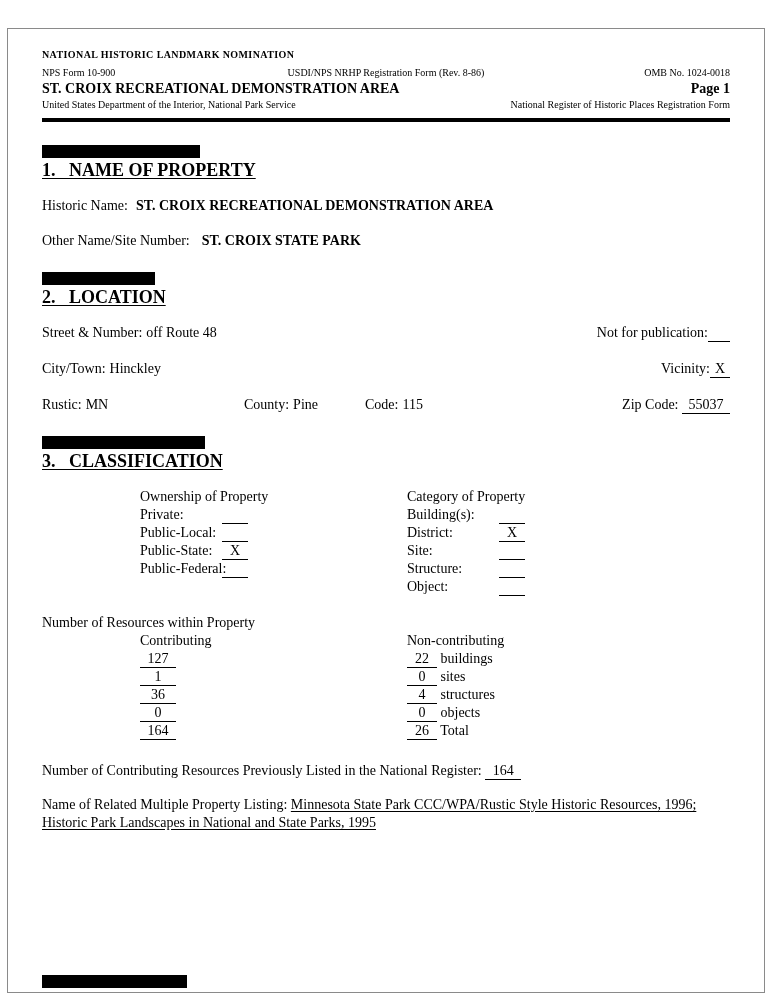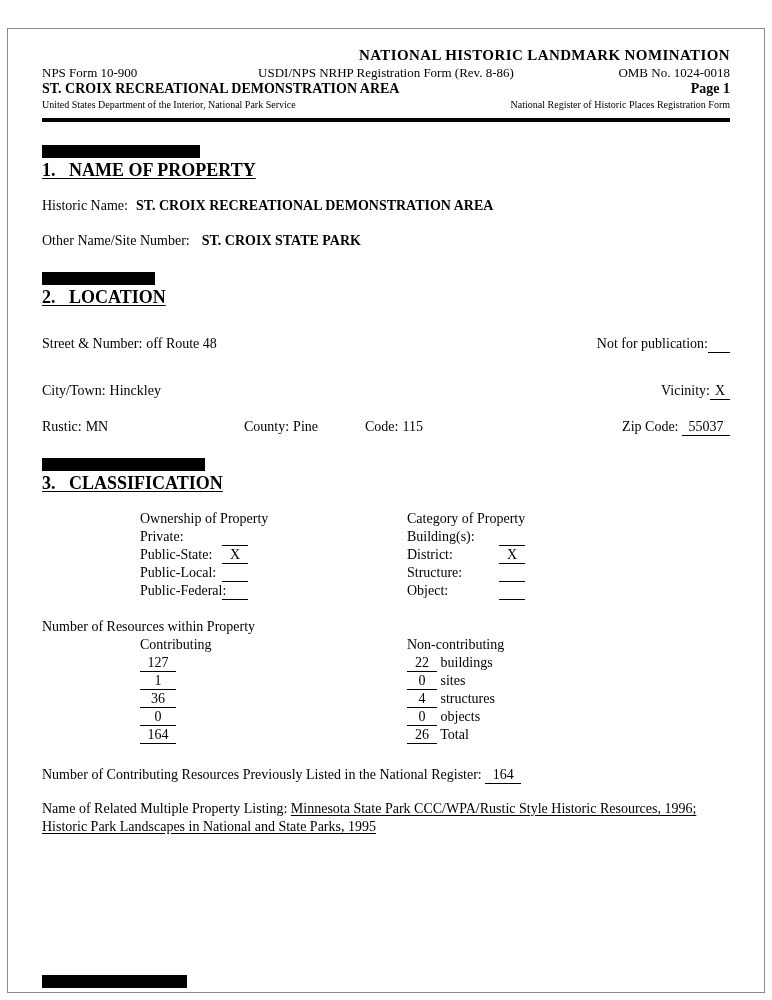--- a/index.html
+++ b/index.html
@@ -5,36 +5,36 @@
   html,body{margin:0;padding:0;}
   body{
     width:772px;height:1000px;background:#ffffff;color:#000;
     font-family:"Liberation Serif","DejaVu Serif",serif;
     -webkit-font-smoothing:antialiased;
   }
   .page{position:relative;width:772px;height:1000px;overflow:hidden;background:#fff;}
   .frame{position:absolute;left:7px;right:7px;top:28px;bottom:7px;border:1px solid #8a8a8a;pointer-events:none;}
   .content{position:relative;padding:0 42px;font-size:14px;line-height:18px;}
 
-  .title{margin-top:46px;text-align:right;font-weight:bold;font-size:15px;letter-spacing:.4px;}
-  .hgrid{display:grid;grid-template-columns:1fr auto 1fr;font-size:13px;line-height:12px;margin-top:3px;}
+  .title{margin-top:46px;text-align:left;font-weight:bold;font-size:10px;letter-spacing:.4px;}
+  .hgrid{display:grid;grid-template-columns:1fr auto 1fr;font-size:10px;line-height:12px;margin-top:3px;}
   .hgrid .c{text-align:center;}
   .hgrid .r{text-align:right;}
   .prop-row{display:flex;justify-content:space-between;align-items:baseline;font-weight:bold;font-size:14px;line-height:16px;margin-top:2px;}
   .agency-row{display:flex;justify-content:space-between;font-size:10px;line-height:12px;margin-top:2px;align-items:center;}
   .thickrule{height:4px;background:#000;margin-top:7px;}
 
   .secbar{height:13px;background:#000;}
   .secbar.w1{width:158px;margin-top:23px;}
   .secbar.w2{width:113px;margin-top:22px;}
   .secbar.w3{width:163px;margin-top:22px;}
   .secheading{font-weight:bold;font-size:18px;text-decoration:underline;text-underline-offset:2px;white-space:pre;margin-top:3px;}
 
   .frow{margin-top:17px;}
-  .split{display:flex;justify-content:space-between;align-items:baseline;margin-top:29px;}
+  .split{display:flex;justify-content:space-between;align-items:baseline;margin-top:18px;}
   .b{font-weight:bold;}
   .gap8{margin-left:8px;}
   .gap12{margin-left:12px;}
   .gap4{margin-left:4px;}
 
   .blank{display:inline-block;border-bottom:1px solid #000;text-align:center;height:16px;line-height:16px;vertical-align:bottom;}
   .w20{width:20px;}.w22{width:22px;}.w26{width:26px;}.w30{width:30px;}.w36{width:36px;}.w48{width:48px;text-align:center;}
 
   .staterow{display:flex;align-items:baseline;margin-top:18px;}
   .seg1{width:155px;}.seg2{width:168px;text-align:center;}.seg3{flex:1;}.seg4{white-space:nowrap;}
@@ -132,28 +132,29 @@
       </span>
     </div>
 
     <div class="secbar w3"></div>
     <div class="secheading">3.   CLASSIFICATION</div>
 
     <div class="class-grid">
       <div class="own-col">
         <div class="col-head">Ownership of Property</div>
         <div class="fieldrow"><span class="flabel">Private:</span><span class="blank w26"></span></div>
+        <div class="fieldrow"><span class="flabel">Public-Local:</span><span class="blank w26"></span></div>
         <div class="fieldrow"><span class="flabel">Public-State:</span><span class="blank w26">X</span></div>
-        <div class="fieldrow"><span class="flabel">Public-Local:</span><span class="blank w26"></span></div>
         <div class="fieldrow"><span class="flabel">Public-Federal:</span><span class="blank w26"></span></div>
       </div>
       <div class="cat-col">
         <div class="col-head">Category of Property</div>
         <div class="fieldrow"><span class="clabel">Building(s):</span><span class="blank w26"></span></div>
         <div class="fieldrow"><span class="clabel">District:</span><span class="blank w26">X</span></div>
+        <div class="fieldrow"><span class="clabel">Site:</span><span class="blank w26"></span></div>
         <div class="fieldrow"><span class="clabel">Structure:</span><span class="blank w26"></span></div>
         <div class="fieldrow"><span class="clabel">Object:</span><span class="blank w26"></span></div>
       </div>
     </div>
 
     <div class="res-head">Number of Resources within Property</div>
 
     <div class="res-grid">
       <div class="own-col">
         <div class="col-head">Contributing</div>

